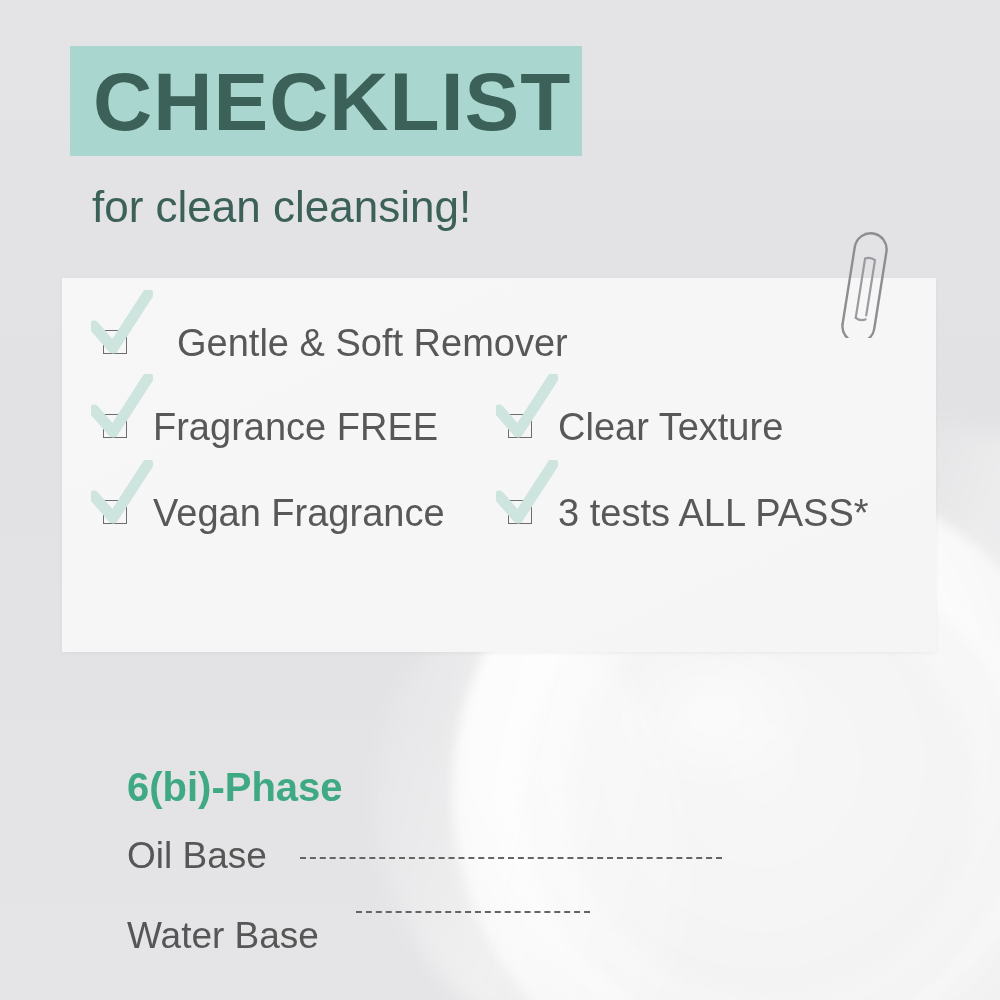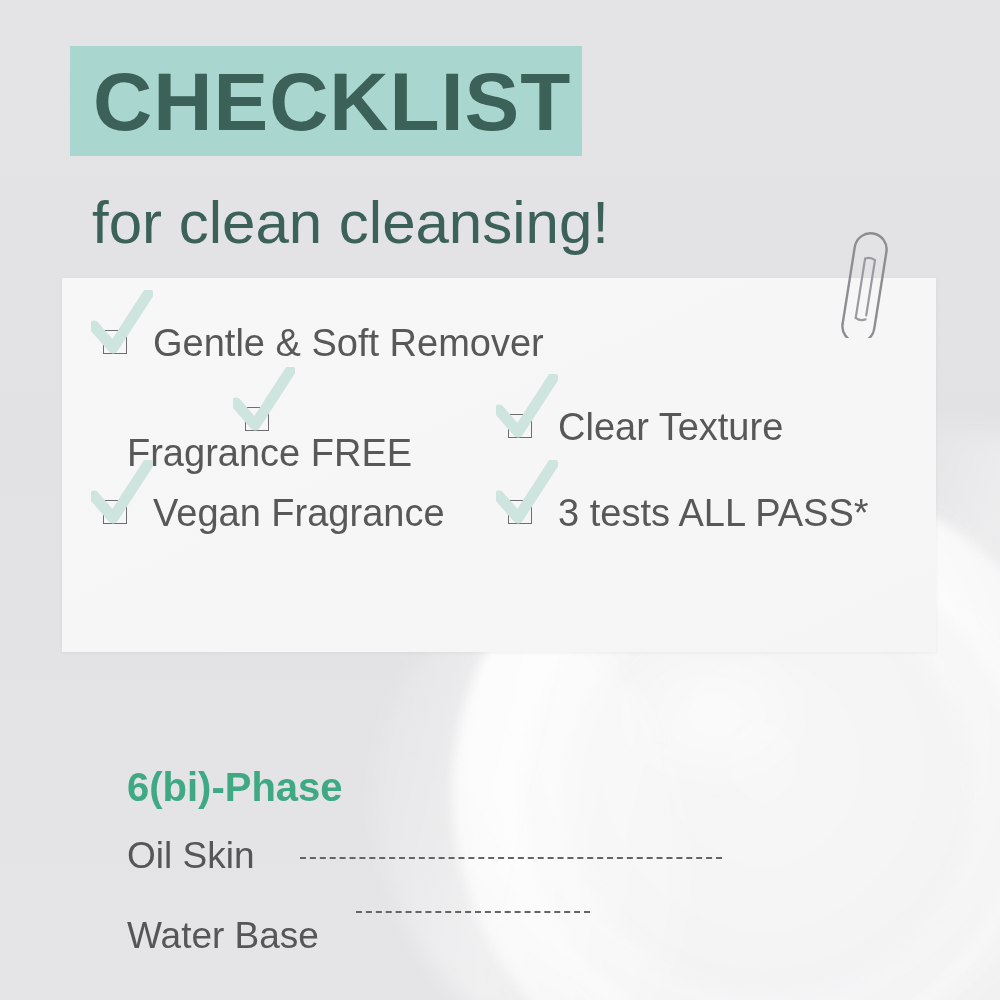--- a/index.html
+++ b/index.html
@@ -117,26 +117,25 @@
     font-weight: bold;
     letter-spacing: 1px;
     color: #3b6159;
     line-height: 108px;
     white-space: nowrap;
   }
   .title-sub {
     position: absolute;
     left: 92px;
     top: 168px;
-    font-size: 60px;
+    font-size: 44px;
     font-weight: normal;
     color: #3b6159;
     line-height: 78px;
     white-space: nowrap;
-    margin-top: 16px;
   }
 
   
   .paperclip {
     position: absolute;
     left: 824px;
     top: 218px;
     width: 72px;
     height: 120px;
     z-index: 6;
@@ -158,22 +157,22 @@
     position: absolute;
     left: 0; top: 0;
     width: 100%;
   }
   .check-row {
     position: absolute;
     display: flex;
     align-items: center;
     white-space: nowrap;
   }
-  .row-r0 { left: 41px;  top: 45px;  }
-  .row-r1 { left: 41px;  top: 129px; flex-direction: column; }
+  .row-r0 { left: 41px;  top: 45px; gap: 24px;  }
+  .row-r1 { left: 41px;  top: 129px; }
   .row-r2 { left: 41px;  top: 215px; }
   .row-r3 { left: 446px; top: 129px; }
   .row-r4 { left: 446px; top: 215px; }
 
   .cbox-wrap {
     position: relative;
     width: 26px;
     height: 26px;
     flex: 0 0 auto;
   }
@@ -362,18 +361,18 @@
   <svg class="paperclip" viewBox="0 0 72 120">
     <g transform="rotate(9 36 60)">
       <path d="M26 108 L26 30 A16 16 0 0 1 58 30 L58 96" fill="none" stroke="#8d8d92" stroke-width="2.4" stroke-linecap="round"></path>
       <path d="M26 108 A16 16 0 0 0 58 108 L58 96" fill="none" stroke="#8d8d92" stroke-width="2.4" stroke-linecap="round"></path>
       <path d="M38 100 L38 40 A10 10 0 0 1 48 40 L48 96" fill="none" stroke="#9a9aa0" stroke-width="2.2" stroke-linecap="round"></path>
       <path d="M38 100 A10 10 0 0 0 48 100" fill="none" stroke="#9a9aa0" stroke-width="2.2" stroke-linecap="round"></path>
     </g>
   </svg>
 
   <div class="phase-title">6(bi)-Phase</div>
-  <div class="phase-row phase-oil">Oil Skin</div>
+  <div class="phase-row phase-oil">Oil Base</div>
   <div class="phase-row phase-water">Water Base</div>
   <div class="dash dash-oil"></div>
   <div class="dash dash-water"></div>
 
 </div>
 
 </body></html>

